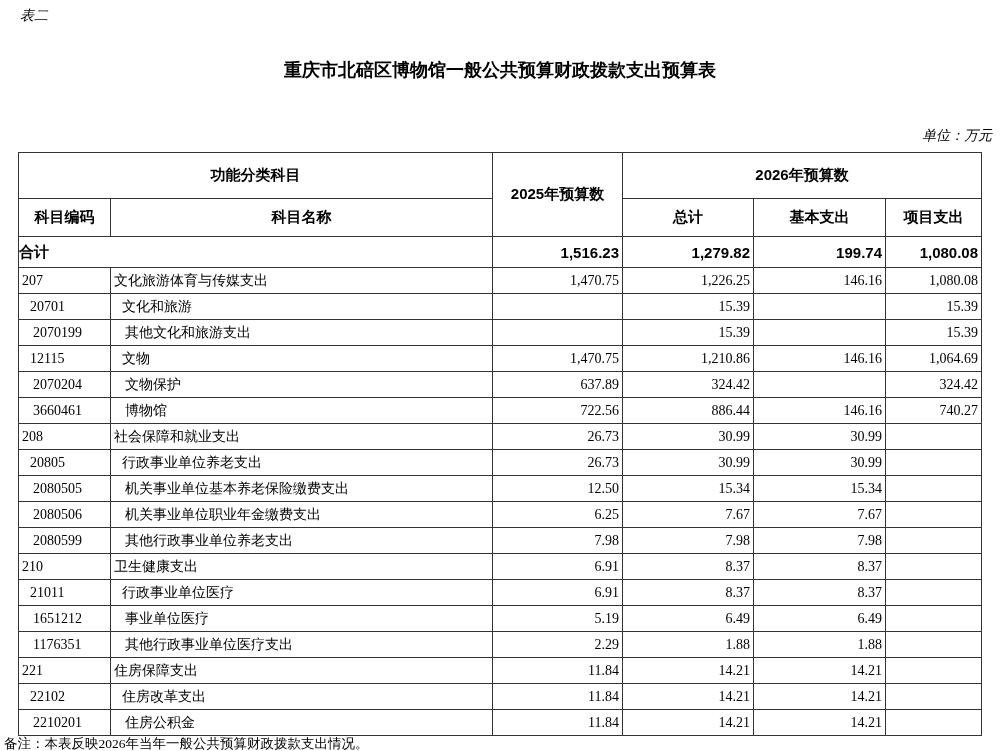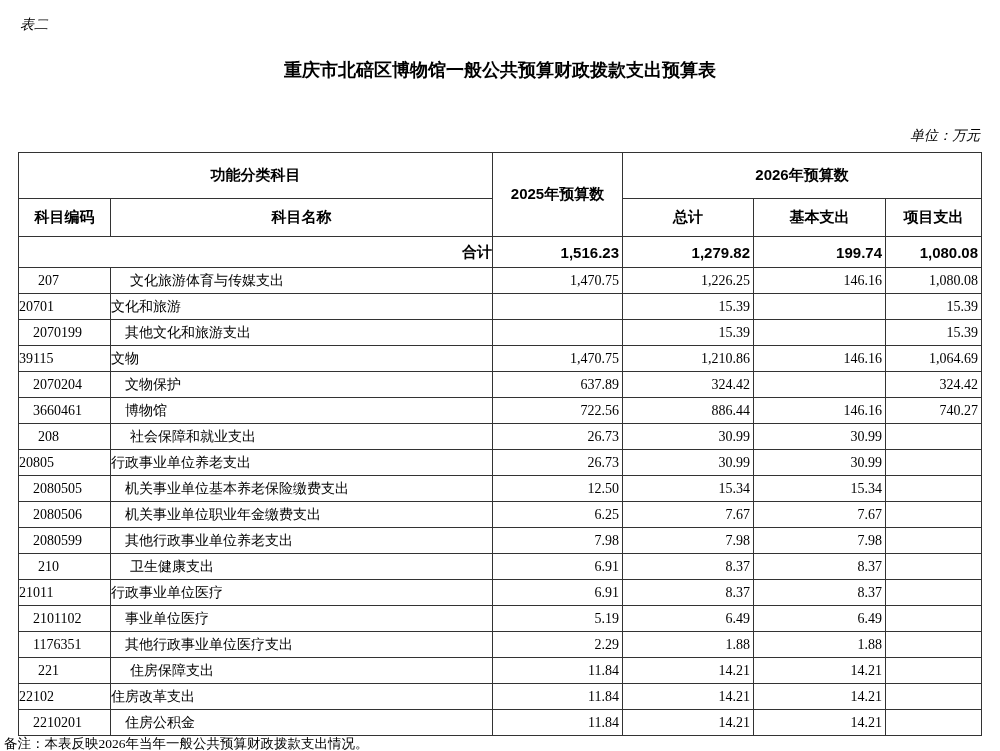--- a/index.html
+++ b/index.html
@@ -8,39 +8,39 @@
     width: 1000px;
     height: 751px;
     position: relative;
     font-family: "Liberation Serif", "DejaVu Serif", serif;
     color: #000;
     overflow: hidden;
   }
   .sheet-tag {
     position: absolute;
     left: 20px;
-    top: 16px;
+    top: 7px;
     font-size: 14px;
     font-style: italic;
     font-family: "Liberation Serif", serif;
   }
   .doc-title {
     position: absolute;
     left: 0;
     top: 58px;
     width: 1000px;
     text-align: center;
     font-size: 18px;
     font-weight: bold;
     font-family: "Liberation Sans", sans-serif;
     letter-spacing: 0px;
   }
   .unit-label {
     position: absolute;
-    right: 20px;
+    right: 8px;
     top: 127px;
     font-size: 14px;
     font-style: italic;
     font-family: "Liberation Serif", serif;
   }
   table.budget {
     position: absolute;
     left: 18px;
     top: 152px;
     width: 802px;
@@ -62,32 +62,32 @@
   }
   tr.h-row1 { height: 46px; }
   tr.h-row2 { height: 38px; padding-left: 45px; }
   tr.sum-row { height: 31px; }
   tr.data-row { height: 26px; }
   tr.sum-row td {
     font-family: "Liberation Sans", sans-serif;
     font-weight: bold;
     font-size: 15px;
   }
-  td.lbl-center { text-align: right; }
+  td.lbl-center { text-align: left; }
   td.num {
     text-align: right;
     padding-right: 3px;
     font-family: "Liberation Serif", serif;
   }
   td.code, td.name {
     text-align: left;
     font-family: "Liberation Serif", serif;
   }
-  td.lv1 { padding-left: 19px; }
-  td.lv2 { }
+  td.lv1 { padding-left: 3px; }
+  td.lv2 { padding-left: 11px; }
   td.lv3 { padding-left: 14px; }
   .footnote {
     position: absolute;
     left: 4px;
     top: 735px;
     font-size: 13.5px;
     font-family: "Liberation Serif", serif;
   }
 </style>
 </head>
@@ -148,21 +148,21 @@
       </tr>
       <tr class="data-row">
         <td class="code lv3">2070199</td>
         <td class="name lv3">其他文化和旅游支出</td>
         <td class="num"></td>
         <td class="num">15.39</td>
         <td class="num"></td>
         <td class="num">15.39</td>
       </tr>
       <tr class="data-row">
-        <td class="code lv2">39115</td>
+        <td class="code lv2">12115</td>
         <td class="name lv2">文物</td>
         <td class="num">1,470.75</td>
         <td class="num">1,210.86</td>
         <td class="num">146.16</td>
         <td class="num">1,064.69</td>
       </tr>
       <tr class="data-row">
         <td class="code lv3">2070204</td>
         <td class="name lv3">文物保护</td>
         <td class="num">637.89</td>
@@ -228,21 +228,21 @@
       </tr>
       <tr class="data-row">
         <td class="code lv2">21011</td>
         <td class="name lv2">行政事业单位医疗</td>
         <td class="num">6.91</td>
         <td class="num">8.37</td>
         <td class="num">8.37</td>
         <td class="num"></td>
       </tr>
       <tr class="data-row">
-        <td class="code lv3">2101102</td>
+        <td class="code lv3">1651212</td>
         <td class="name lv3">事业单位医疗</td>
         <td class="num">5.19</td>
         <td class="num">6.49</td>
         <td class="num">6.49</td>
         <td class="num"></td>
       </tr>
       <tr class="data-row">
         <td class="code lv3">1176351</td>
         <td class="name lv3">其他行政事业单位医疗支出</td>
         <td class="num">2.29</td>

